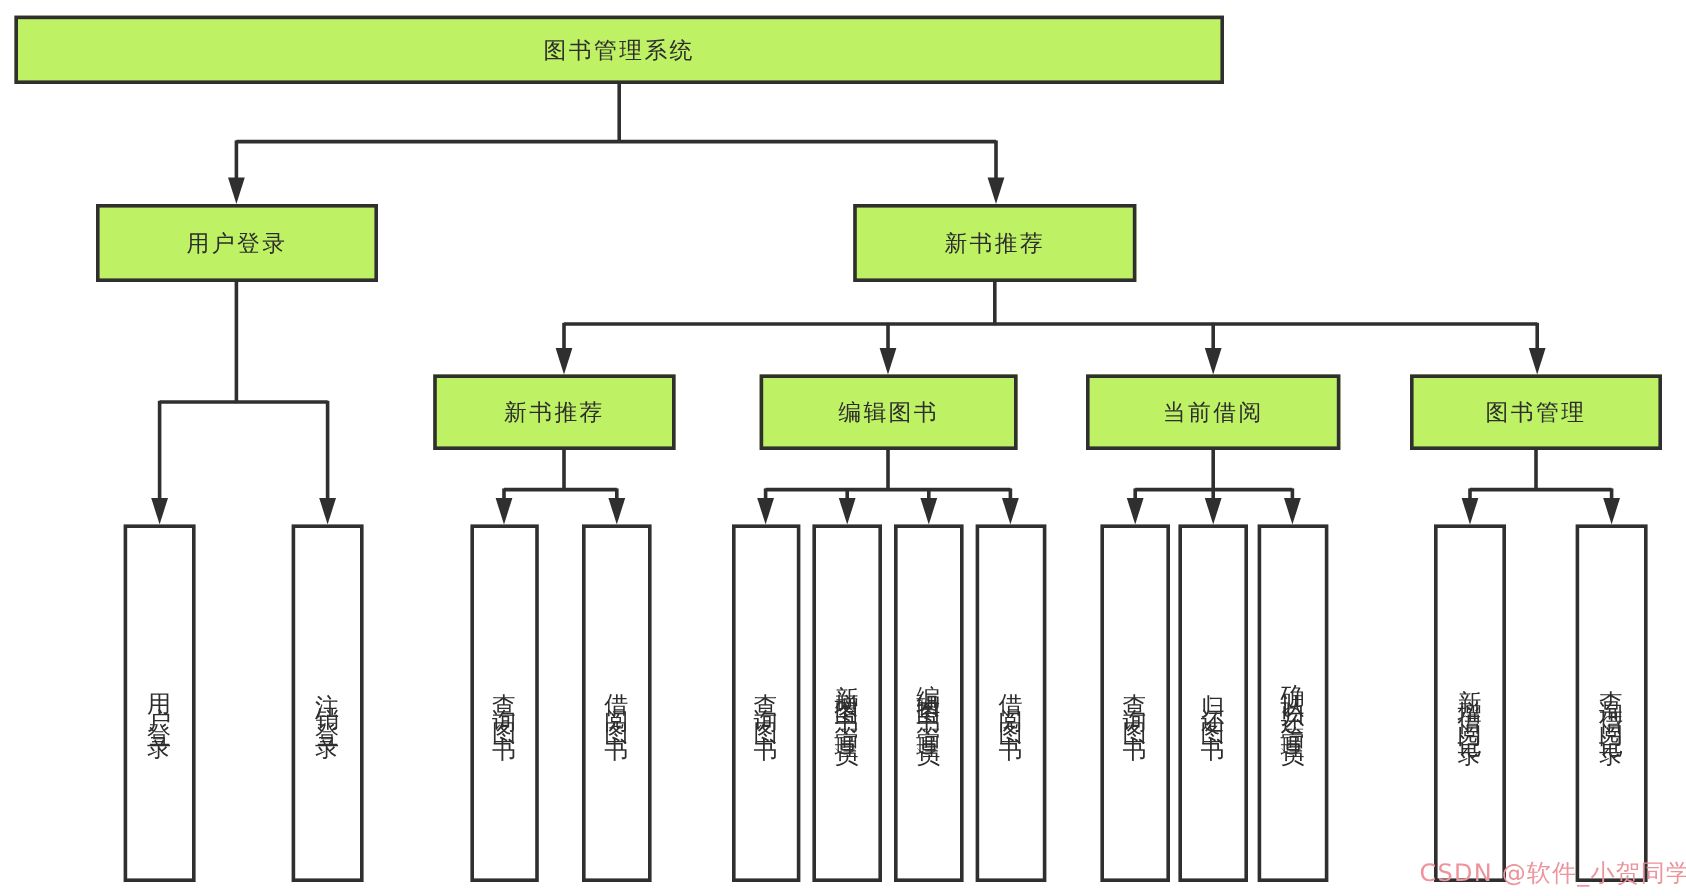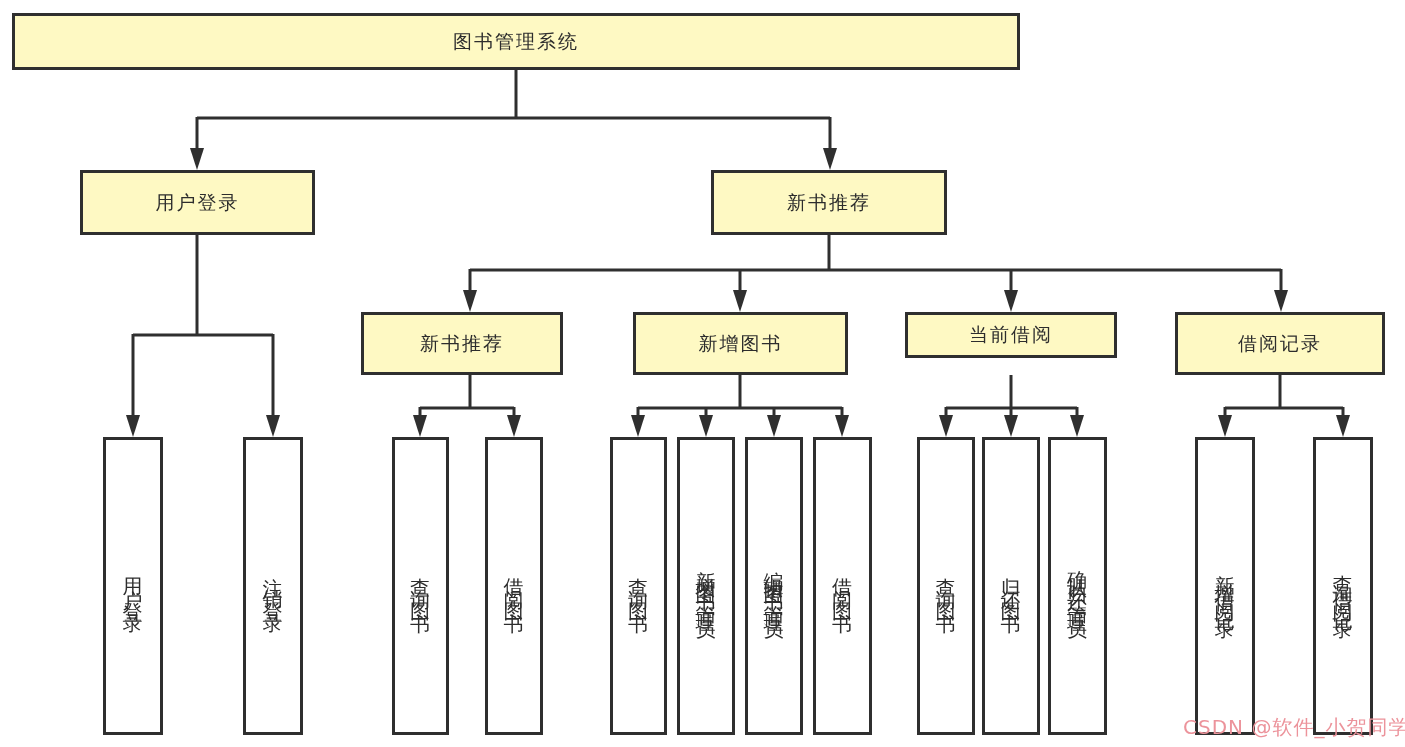--- a/index.html
+++ b/index.html
@@ -20,21 +20,21 @@
   }
   svg.connectors{
     position:absolute;inset:0;
     width:1405px;height:747px;
     pointer-events:none;
   }
   svg.connectors line{stroke:var(--line);stroke-width:3;}
   svg.connectors polygon{fill:var(--line);}
   .hbox{
     position:absolute;
-    background:#fef9c3;
+    background:#bef264;
     border:3px solid var(--border);
     display:flex;align-items:center;justify-content:center;
     color:var(--text);
     font-size:19px;
     letter-spacing:2px;
     white-space:nowrap;
   }
   .vbox{
     position:absolute;
     background:#fff;
@@ -135,27 +135,27 @@
     <span>用户登录</span>
   </div>
   <div class="hbox" style="left:711px;top:170px;width:236px;height:65px">
     <span>新书推荐</span>
   </div>
 
   <div class="hbox" style="left:361px;top:312px;width:202px;height:63px">
     <span>新书推荐</span>
   </div>
   <div class="hbox" style="left:633px;top:312px;width:215px;height:63px">
-    <span>新增图书</span>
-  </div>
-  <div class="hbox" style="left:905px;top:312px;width:212px;height:46px">
+    <span>编辑图书</span>
+  </div>
+  <div class="hbox" style="left:905px;top:312px;width:212px;height:63px">
     <span>当前借阅</span>
   </div>
   <div class="hbox" style="left:1175px;top:312px;width:210px;height:63px">
-    <span>借阅记录</span>
+    <span>图书管理</span>
   </div>
 
   <div class="vbox" style="left:103px;top:437px;width:60px;height:298px">
     <span class="ls4">用户登录</span>
   </div>
   <div class="vbox" style="left:243px;top:437px;width:60px;height:298px">
     <span class="ls4">注销登录</span>
   </div>
 
   <div class="vbox" style="left:392px;top:437px;width:57px;height:298px">

